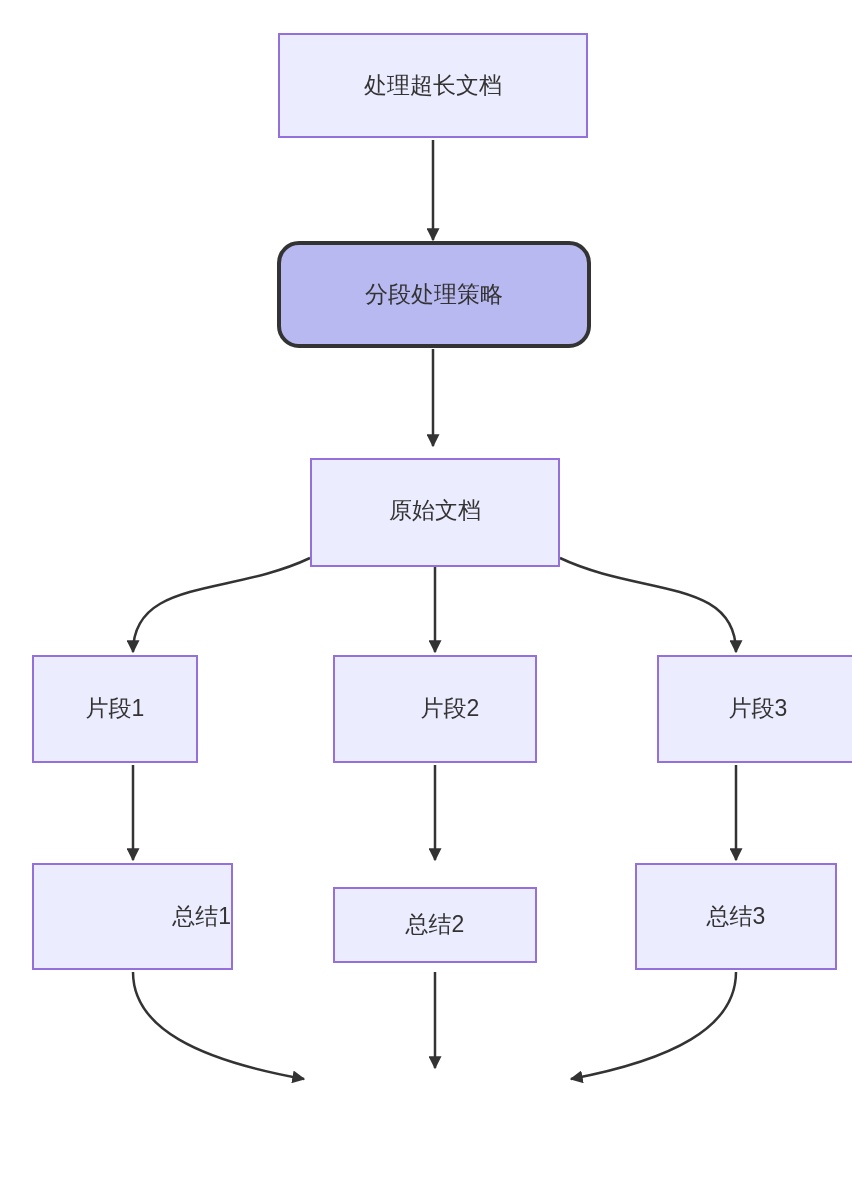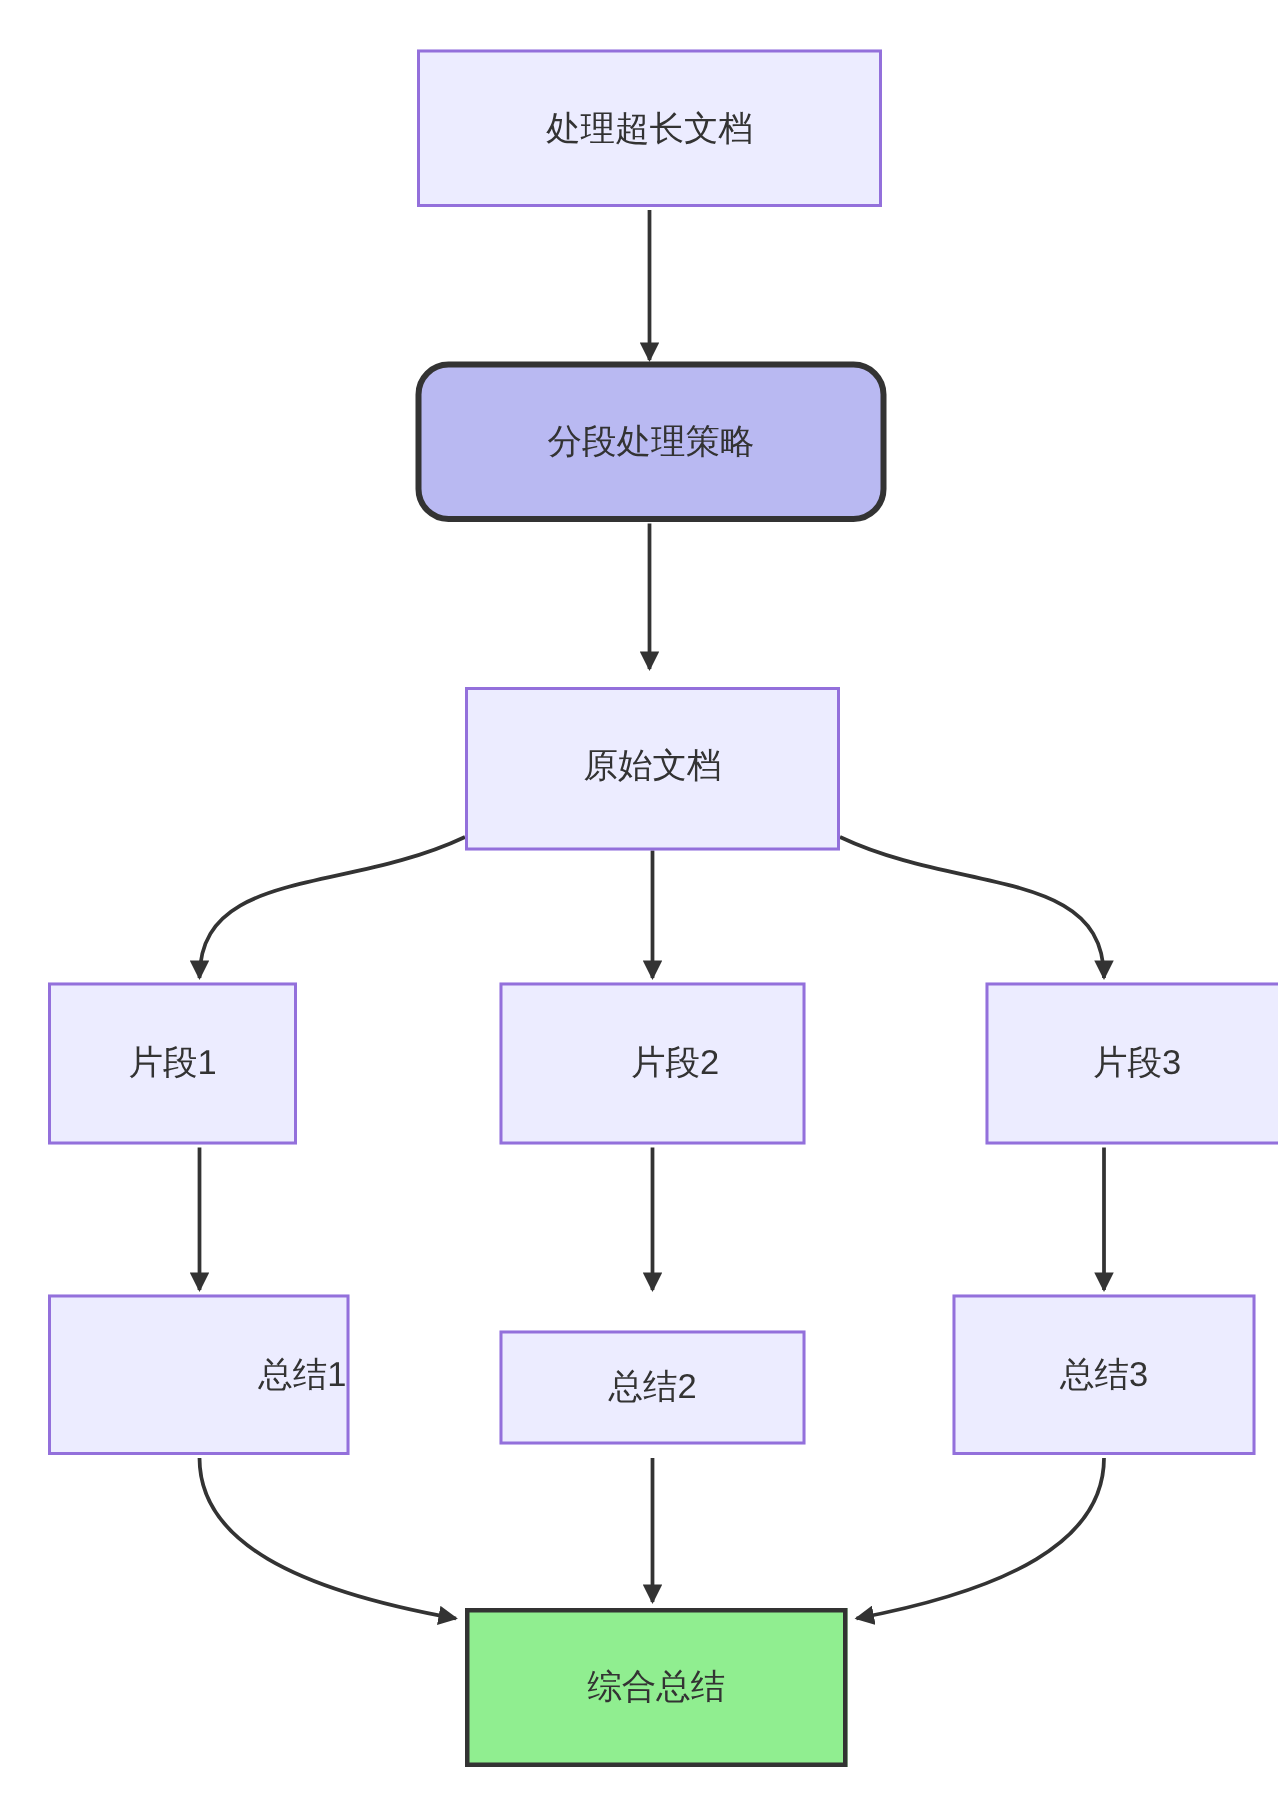--- a/index.html
+++ b/index.html
@@ -112,17 +112,14 @@
   </div>
 
   <div class="node default" style="left:333px; top:863px; width:204px; height:76px;margin-top:24px;">
     <span>总结2</span>
   </div>
 
   <div class="node default" style="left:635px; top:863px; width:202px; height:107px;">
     <span>总结3</span>
   </div>
 
-  <div class="node success" style="left:310px; top:1072px; width:255px; height:106px;">
-    <span>综合总结</span>
-  </div>
 
 </div>
 
 </body></html>

